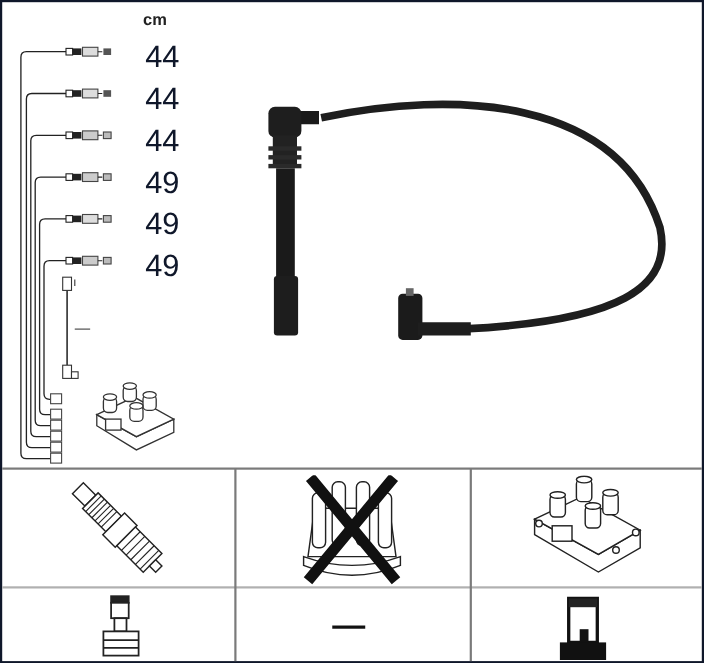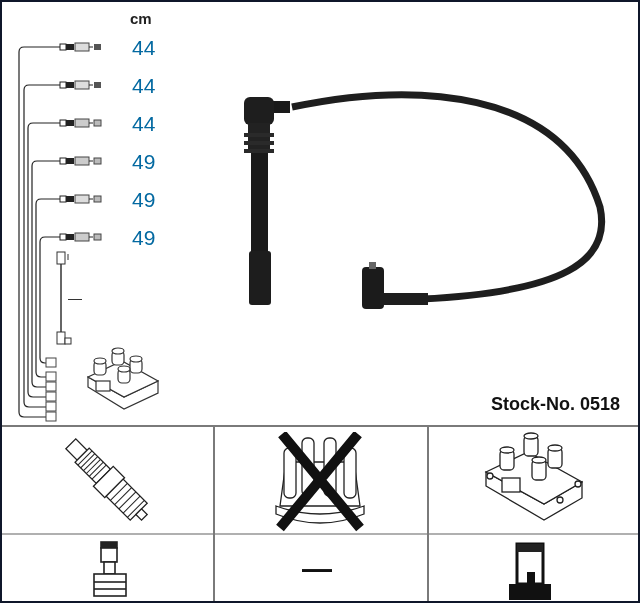--- a/index.html
+++ b/index.html
@@ -2,21 +2,21 @@
 <html><head>
 <meta charset="utf-8">
 <style>
   html, body { margin:0; padding:0; background:#fff; }
   body { width:640px; height:603px; position:relative; overflow:hidden; font-family:"Liberation Sans", sans-serif; }
   .frame { position:absolute; left:0; top:0; width:636px; height:599px; border:2px solid #0f172a; }
   .top { position:absolute; left:0; top:0; width:636px; height:423px; }
   .hline { position:absolute; left:0; width:636px; height:2px; background:#7a7a7a; }
   .vline { position:absolute; width:2px; background:#7a7a7a; }
   .cm { position:absolute; left:128px; top:8px; font-size:15px; font-weight:bold; color:#222; }
-  .len { position:absolute; left:130px; font-size:21px; color:#0369a1; }
+  .len { position:absolute; left:130px; font-size:28px; color:#0f172a; }
   .title { position:absolute; right:18px; top:355px; font-size:27px; font-weight:bold; color:#111; letter-spacing:-0.5px; }
   .stock { position:absolute; right:18px; top:392px; font-size:18px; font-weight:bold; color:#111; }
   svg { position:absolute; }
   .cell { position:absolute; }
 </style>
 </head>
 <body>
 
 <div class="frame">
 
@@ -133,21 +133,20 @@
           <rect x="12" y="62" width="30" height="4"></rect>
         </g>
       <rect x="19" y="66" width="17" height="100" fill="#1a1a1a"></rect>
       <rect x="17" y="164" width="22" height="54" rx="3" fill="#1d1d1d"></rect>
 
       <rect x="130" y="180" width="22" height="42" rx="4" fill="#1b1b1b"></rect>
       <rect x="137" y="175" width="7" height="7" fill="#666"></rect>
       <path d="M148 206 H196 V218 H148 Z" fill="#1e1e1e"></path>
     </svg>
 
-    <div class="stock">Stock-No. 0518</div>
   </div>
 
   <div class="hline" style="top:423px"></div>
   <div class="hline" style="top:531px;background:#b0b0b0"></div>
   <div class="vline" style="left:211px;top:424px;height:175px"></div>
   <div class="vline" style="left:425px;top:424px;height:175px"></div>
 
   <svg class="cell" style="left:55px;top:430px" width="105" height="100" viewBox="0 0 105 100">
     <g transform="rotate(-45 52 50)" fill="#fff" stroke="#222" stroke-width="1.3">
       <rect x="45" y="-4" width="14" height="16"></rect>

